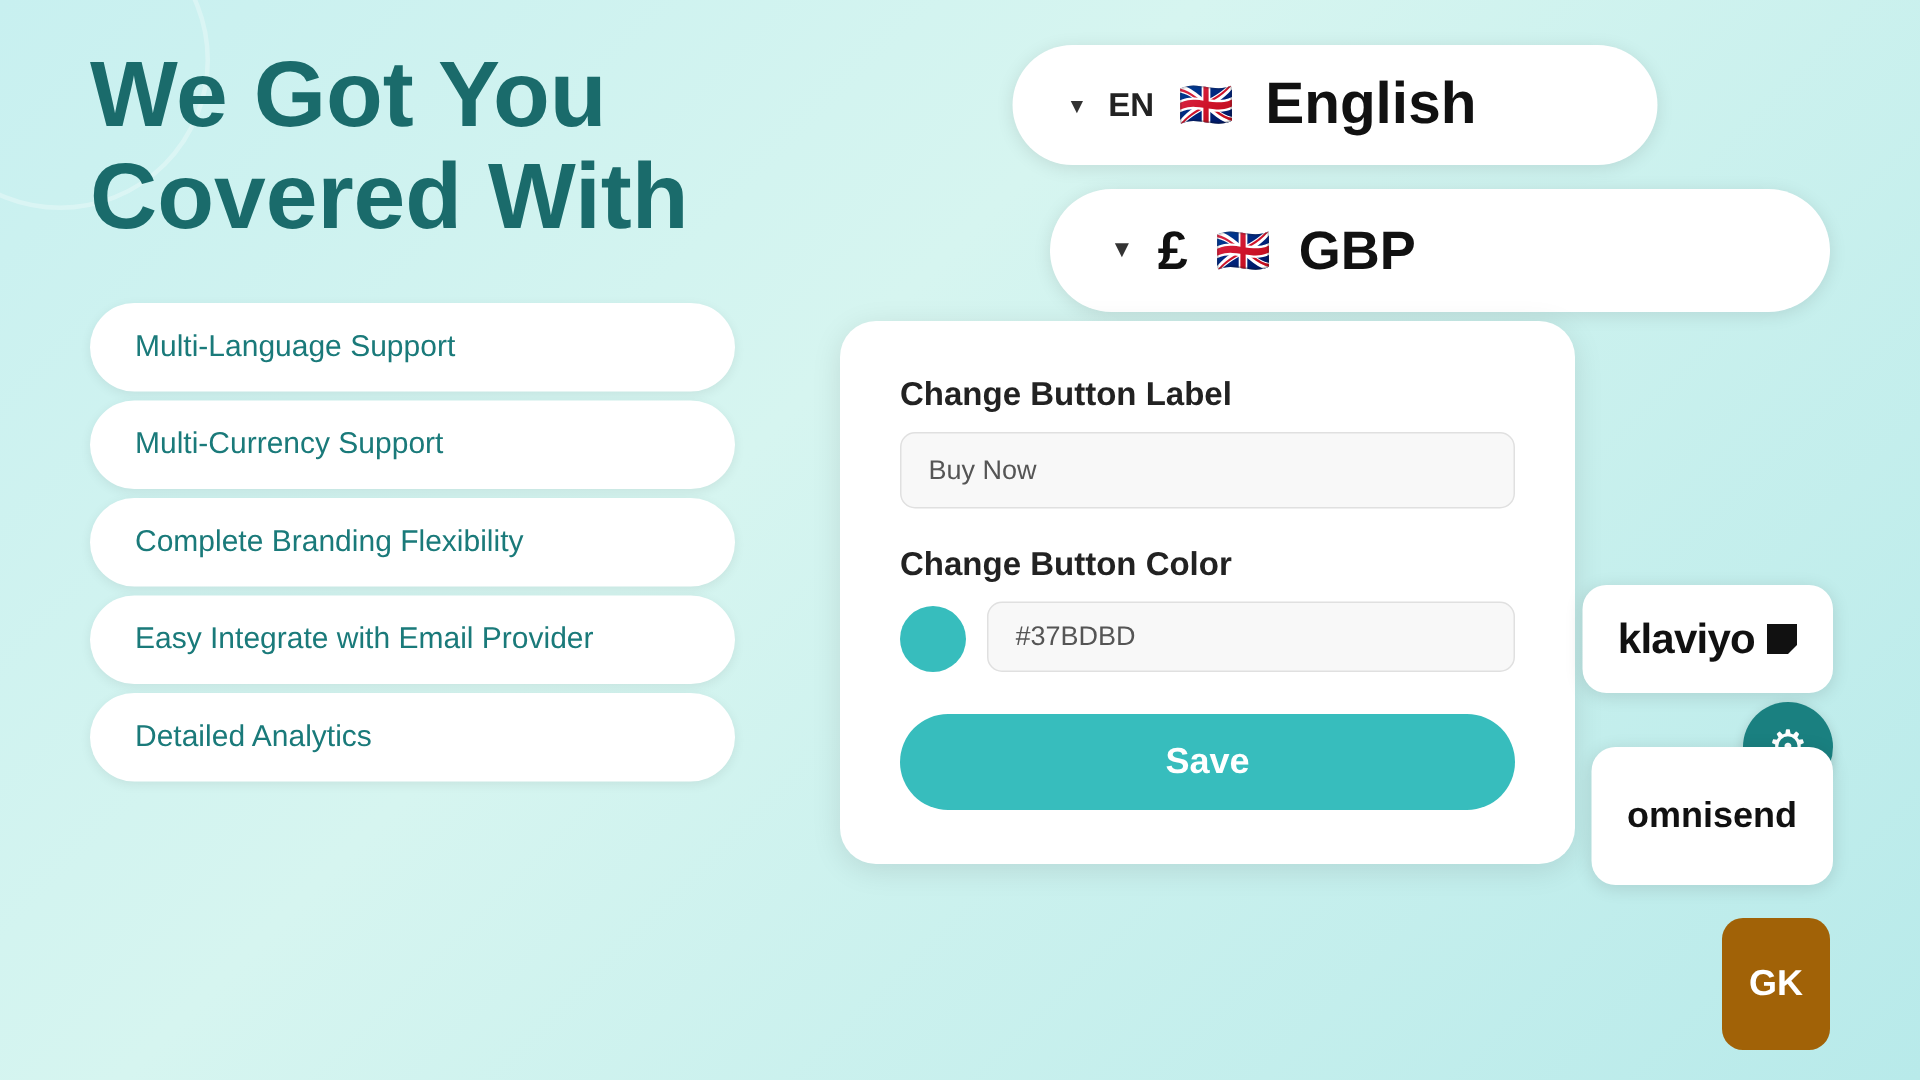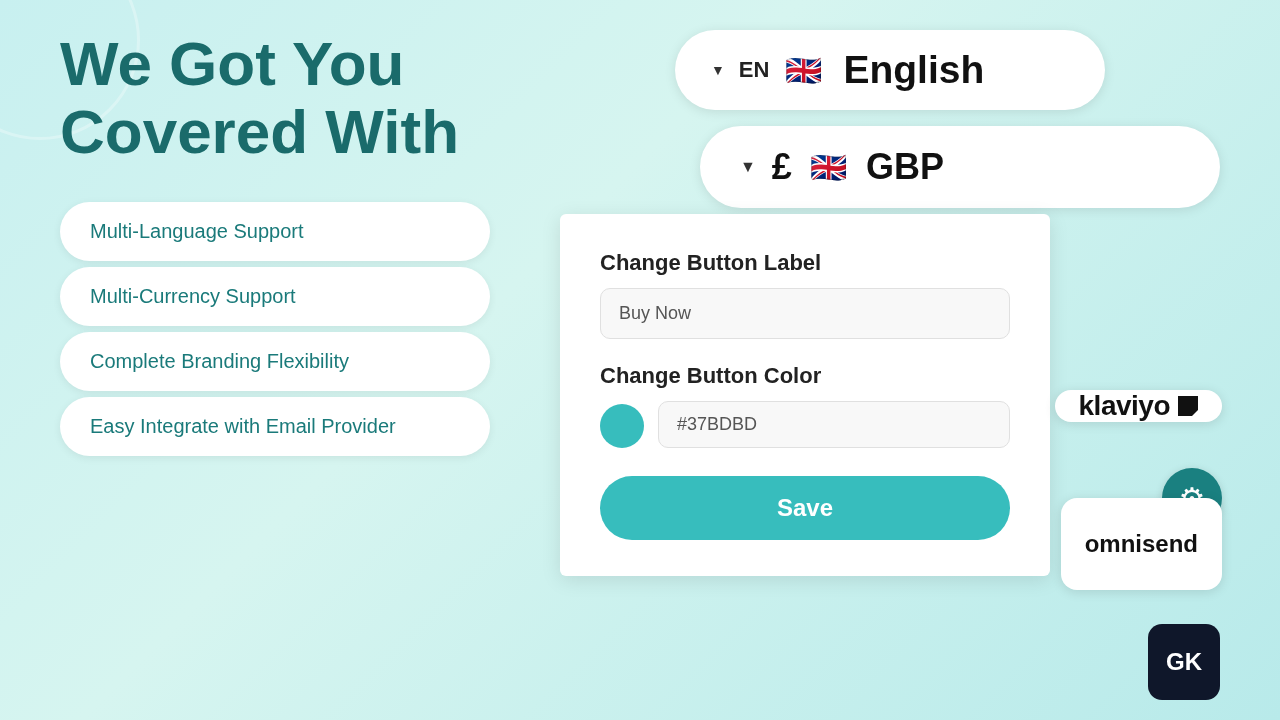--- a/index.html
+++ b/index.html
@@ -127,21 +127,21 @@
 
     .currency-selector .currency-code {
       font-size: 36px;
       font-weight: 700;
       color: #111;
     }
 
     
     .branding-card {
       background: white;
-      border-radius: 6px;
+      border-radius: 24px;
       padding: 36px 40px;
       box-shadow: 0 4px 20px rgba(0,0,0,0.1);
       width: 490px;
       align-self: flex-start;
       margin-top: -10px;
     }
 
     .card-section-title {
       font-size: 22px;
       font-weight: 600;
@@ -200,21 +200,21 @@
       cursor: pointer;
     }
 
     
     .klaviyo-badge {
       position: absolute;
       right: 58px;
       top: 390px;
       background: white;
       border-radius: 16px;
-      padding: 0 24px;
+      padding: 20px 24px;
       box-shadow: 0 2px 12px rgba(0,0,0,0.12);
       display: flex;
       align-items: center;
       gap: 6px;
     }
 
     .klaviyo-text {
       font-size: 28px;
       font-weight: 800;
       color: #111;
@@ -260,23 +260,23 @@
       font-weight: 700;
       color: #111;
     }
 
     
     .bottom-logo {
       position: absolute;
       right: 60px;
       bottom: 20px;
       width: 72px;
-      height: 76px;
+      height: 88px;
       border-radius: 14px;
-      background: #0f172a;
+      background: #a16207;
       display: flex;
       align-items: center;
       justify-content: center;
       overflow: hidden;
     }
 
     .bottom-logo-inner {
       font-size: 24px;
       color: white;
       font-weight: 700;
@@ -308,20 +308,23 @@
     </div>
     <div class="feature-item">
       <span>Multi-Currency Support</span>
     </div>
     <div class="feature-item">
       <span>Complete Branding Flexibility</span>
     </div>
     <div class="feature-item">
       <span>Easy Integrate with Email Provider</span>
     </div>
+    <div class="feature-item">
+      <span>Detailed Analytics</span>
+    </div>
   </div>
 </div>
 
 <div class="right-section">
 
   <div class="lang-selector">
     <span class="chevron">▼</span>
     <span class="lang-code">EN</span>
     <span class="flag-circle">🇬🇧</span>
     <span class="lang-name">English</span>

